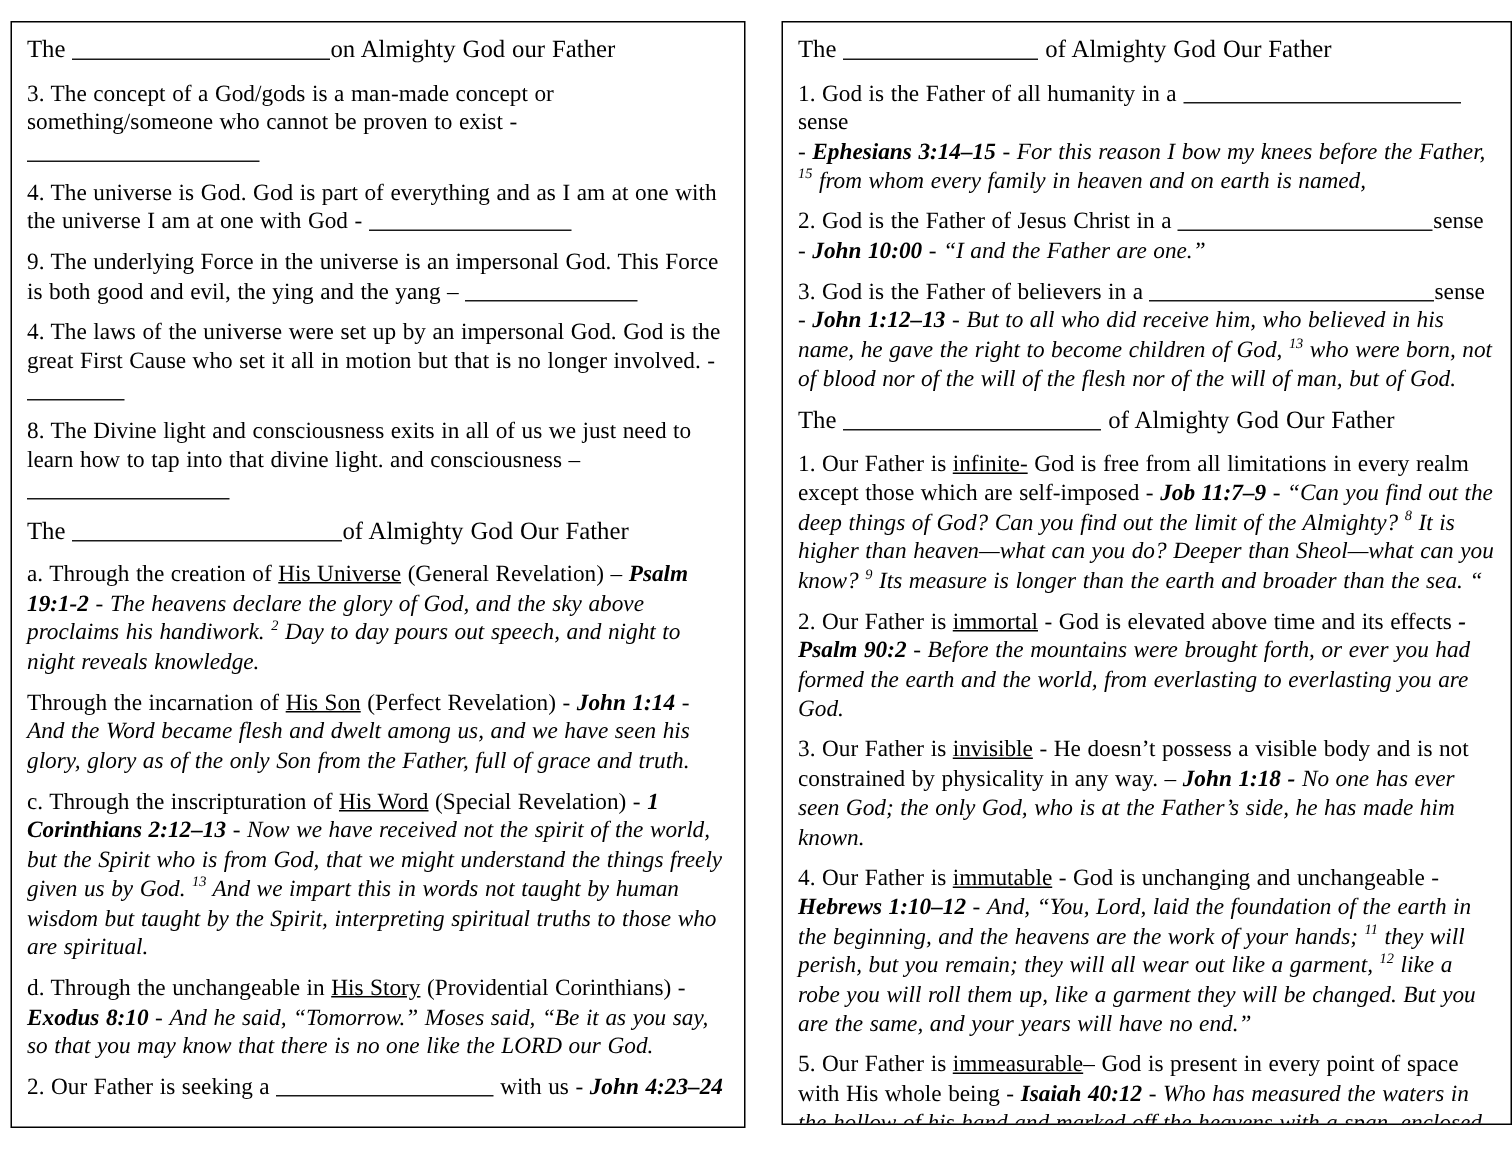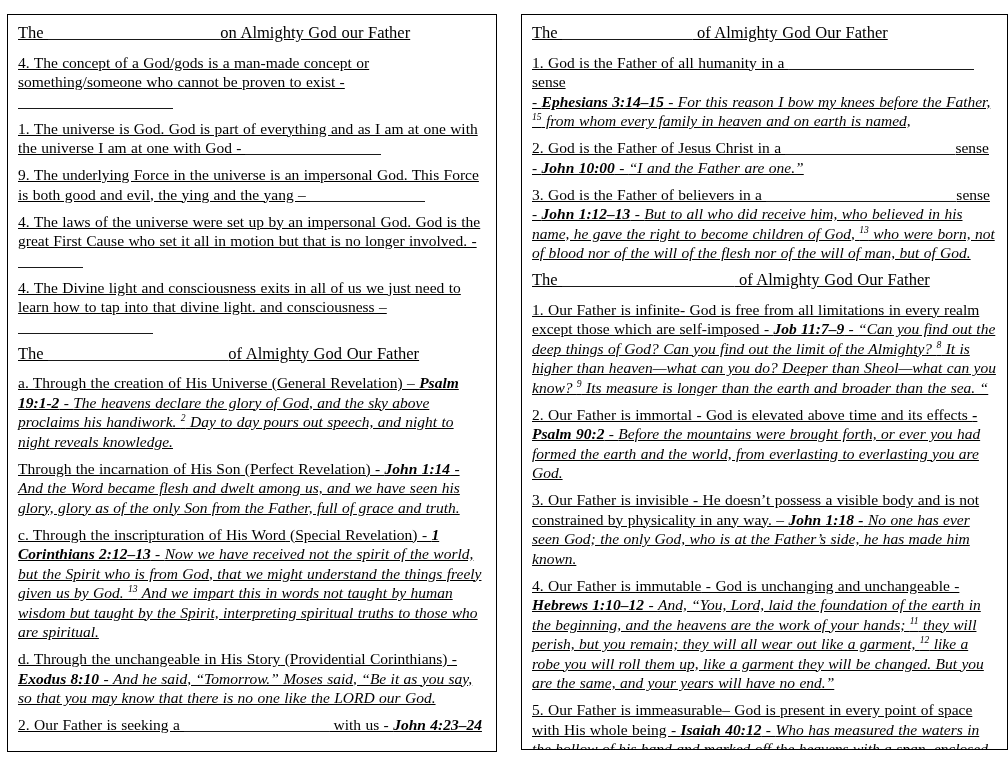--- a/index.html
+++ b/index.html
@@ -15,21 +15,20 @@
     color: #000000;
     overflow: hidden;
   }
   .page-box {
     position: absolute;
     box-sizing: border-box;
     border: 1.5px solid #000000;
     background: #ffffff;
     padding: 6px 10px 4px 10px;
     overflow: hidden;
-    text-decoration: underline;
   }
   #left-page {
     left: 7px;
     top: 14px;
     width: 490px;
     height: 738px;
   }
   #right-page {
     left: 521px;
     top: 14px;
@@ -60,25 +59,25 @@
     border-bottom: 1.2px solid #1a1a1a;
     height: 13px;
     margin-bottom: -2px;
   }
 </style>
 </head>
 <body>
 
 <div class="page-box" id="left-page">
     <div class="heading"><span class="seg-n">The </span><span class="blank" style="width: 172px;"></span><span class="seg-n">on Almighty God our Father</span></div>
-    <div class="para"><span class="seg-n">4. The concept of a God/gods is a man-made concept or something/someone who cannot be proven to exist - </span><span class="blank" style="width: 155px;"></span></div>
-    <div class="para"><span class="seg-n">1. The universe is God. God is part of everything and as I am at one with the universe I am at one with God - </span><span class="blank" style="width: 135px;"></span></div>
+    <div class="para"><span class="seg-n">3. The concept of a God/gods is a man-made concept or something/someone who cannot be proven to exist - </span><span class="blank" style="width: 155px;"></span></div>
+    <div class="para"><span class="seg-n">4. The universe is God. God is part of everything and as I am at one with the universe I am at one with God - </span><span class="blank" style="width: 135px;"></span></div>
     <div class="para"><span class="seg-n">9. The underlying Force in the universe is an impersonal God. This Force is both good and evil, the ying and the yang – </span><span class="blank" style="width: 115px;"></span></div>
     <div class="para"><span class="seg-n">4. The laws of the universe were set up by an impersonal God. God is the great First Cause who set it all in motion but that is no longer involved. - </span><span class="blank" style="width: 65px;"></span></div>
-    <div class="para"><span class="seg-n">4. The Divine light and consciousness exits in all of us we just need to learn how to tap into that divine light. and consciousness – </span><span class="blank" style="width: 135px;"></span></div>
+    <div class="para"><span class="seg-n">8. The Divine light and consciousness exits in all of us we just need to learn how to tap into that divine light. and consciousness – </span><span class="blank" style="width: 135px;"></span></div>
     <div class="heading"><span class="seg-n">The </span><span class="blank" style="width: 180px;"></span><span class="seg-n">of Almighty God Our Father</span></div>
     <div class="para"><span class="seg-n">a. Through the creation of </span><span class="seg-u">His Universe</span><span class="seg-n"> (General Revelation) – </span><span class="seg-bi">Psalm 19:1-2</span><span class="seg-n"> - </span><span class="seg-i">The heavens declare the glory of God, and the sky above proclaims his handiwork. </span><sup class="seg-i">2</sup><span class="seg-i"> Day to day pours out speech, and night to night reveals knowledge.</span></div>
     <div class="para"><span class="seg-n">Through the incarnation of </span><span class="seg-u">His Son</span><span class="seg-n"> (Perfect Revelation) - </span><span class="seg-bi">John 1:14</span><span class="seg-n"> - </span><span class="seg-i">And the Word became flesh and dwelt among us, and we have seen his glory, glory as of the only Son from the Father, full of grace and truth.</span></div>
     <div class="para"><span class="seg-n">c. Through the inscripturation of </span><span class="seg-u">His Word</span><span class="seg-n"> (Special Revelation) - </span><span class="seg-bi">1 Corinthians 2:12–13</span><span class="seg-n"> - </span><span class="seg-i">Now we have received not the spirit of the world, but the Spirit who is from God, that we might understand the things freely given us by God. </span><sup class="seg-i">13</sup><span class="seg-i"> And we impart this in words not taught by human wisdom but taught by the Spirit, interpreting spiritual truths to those who are spiritual.</span></div>
     <div class="para"><span class="seg-n">d. Through the unchangeable in </span><span class="seg-u">His Story</span><span class="seg-n"> (Providential Corinthians) - </span><span class="seg-bi">Exodus 8:10</span><span class="seg-n"> - </span><span class="seg-i">And he said, “Tomorrow.” Moses said, “Be it as you say, so that you may know that there is no one like the LORD our God.</span></div>
     <div class="para"><span class="seg-n">2. Our Father is seeking a </span><span class="blank" style="width: 145px;"></span><span class="seg-n"> with us - </span><span class="seg-bi">John 4:23–24</span></div>
   </div>
 <div class="page-box" id="right-page">
     <div class="heading"><span class="seg-n">The </span><span class="blank" style="width: 130px;"></span><span class="seg-n"> of Almighty God Our Father</span></div>
     <div class="para"><span class="seg-n">1. God is the Father of all humanity in a </span><span class="blank" style="width: 185px;"></span><span class="seg-n">sense</span><br><span class="seg-n">- </span><span class="seg-bi">Ephesians 3:14–15</span><span class="seg-n"> - </span><span class="seg-i">For this reason I bow my knees before the Father, </span><sup class="seg-i">15</sup><span class="seg-i"> from whom every family in heaven and on earth is named,</span></div>

